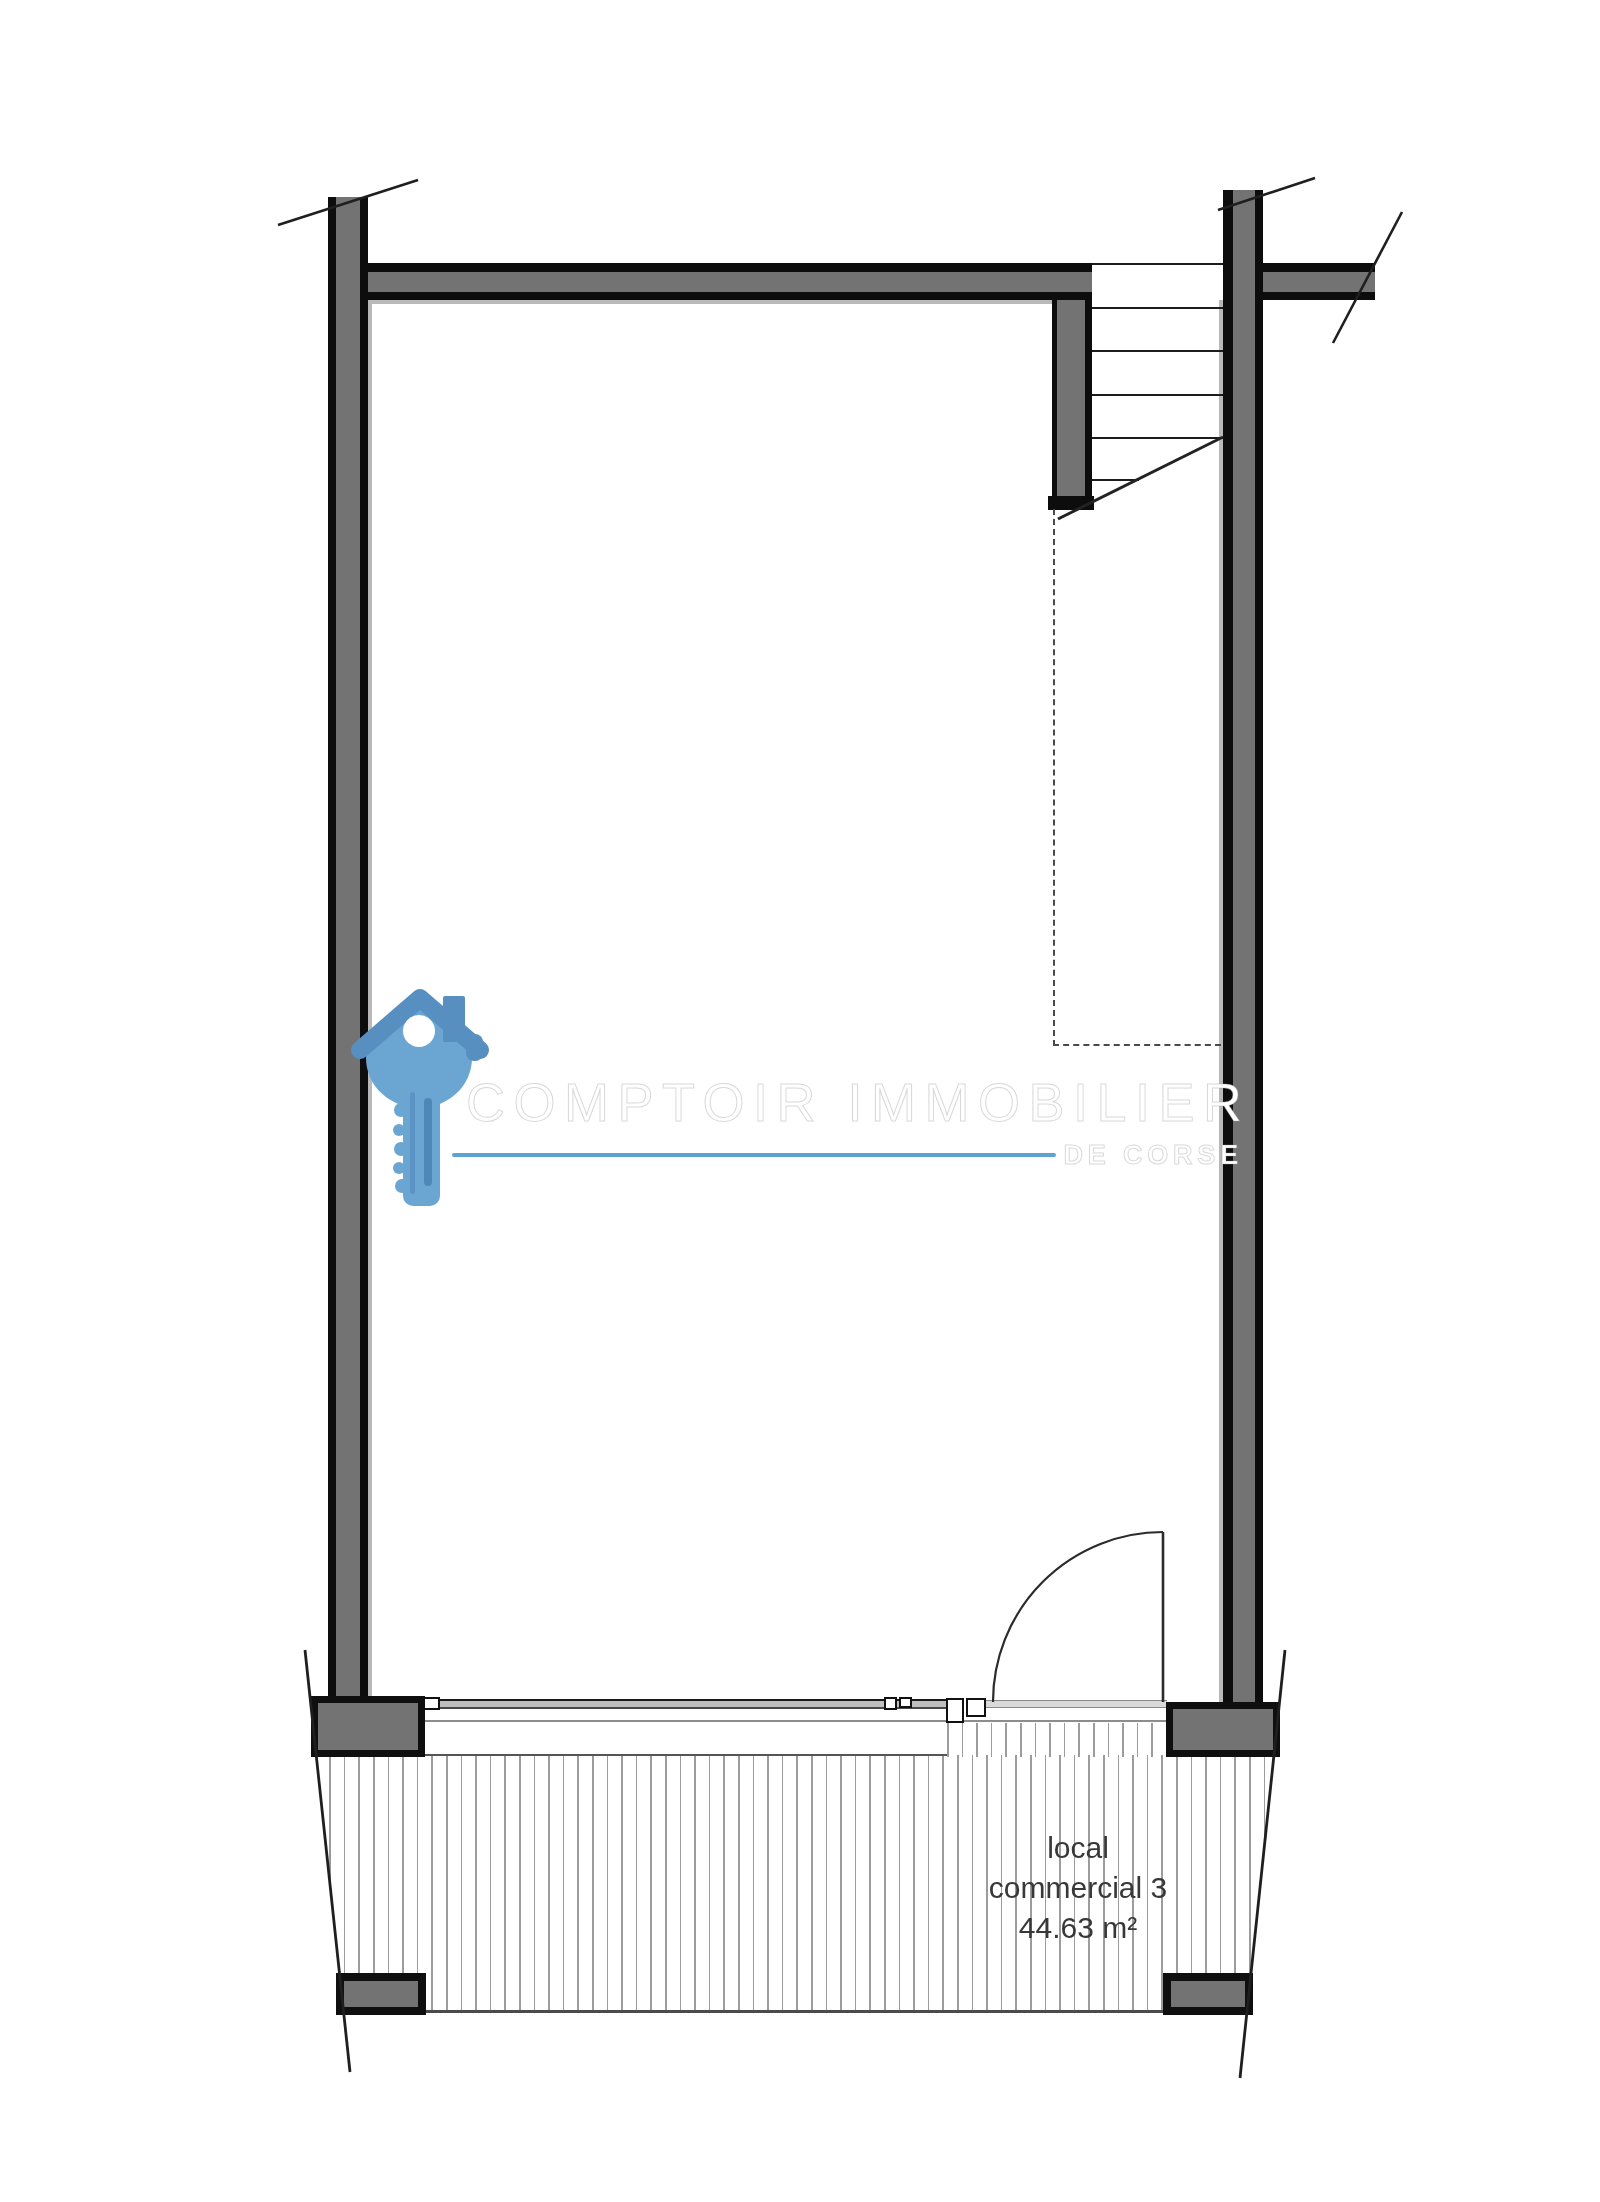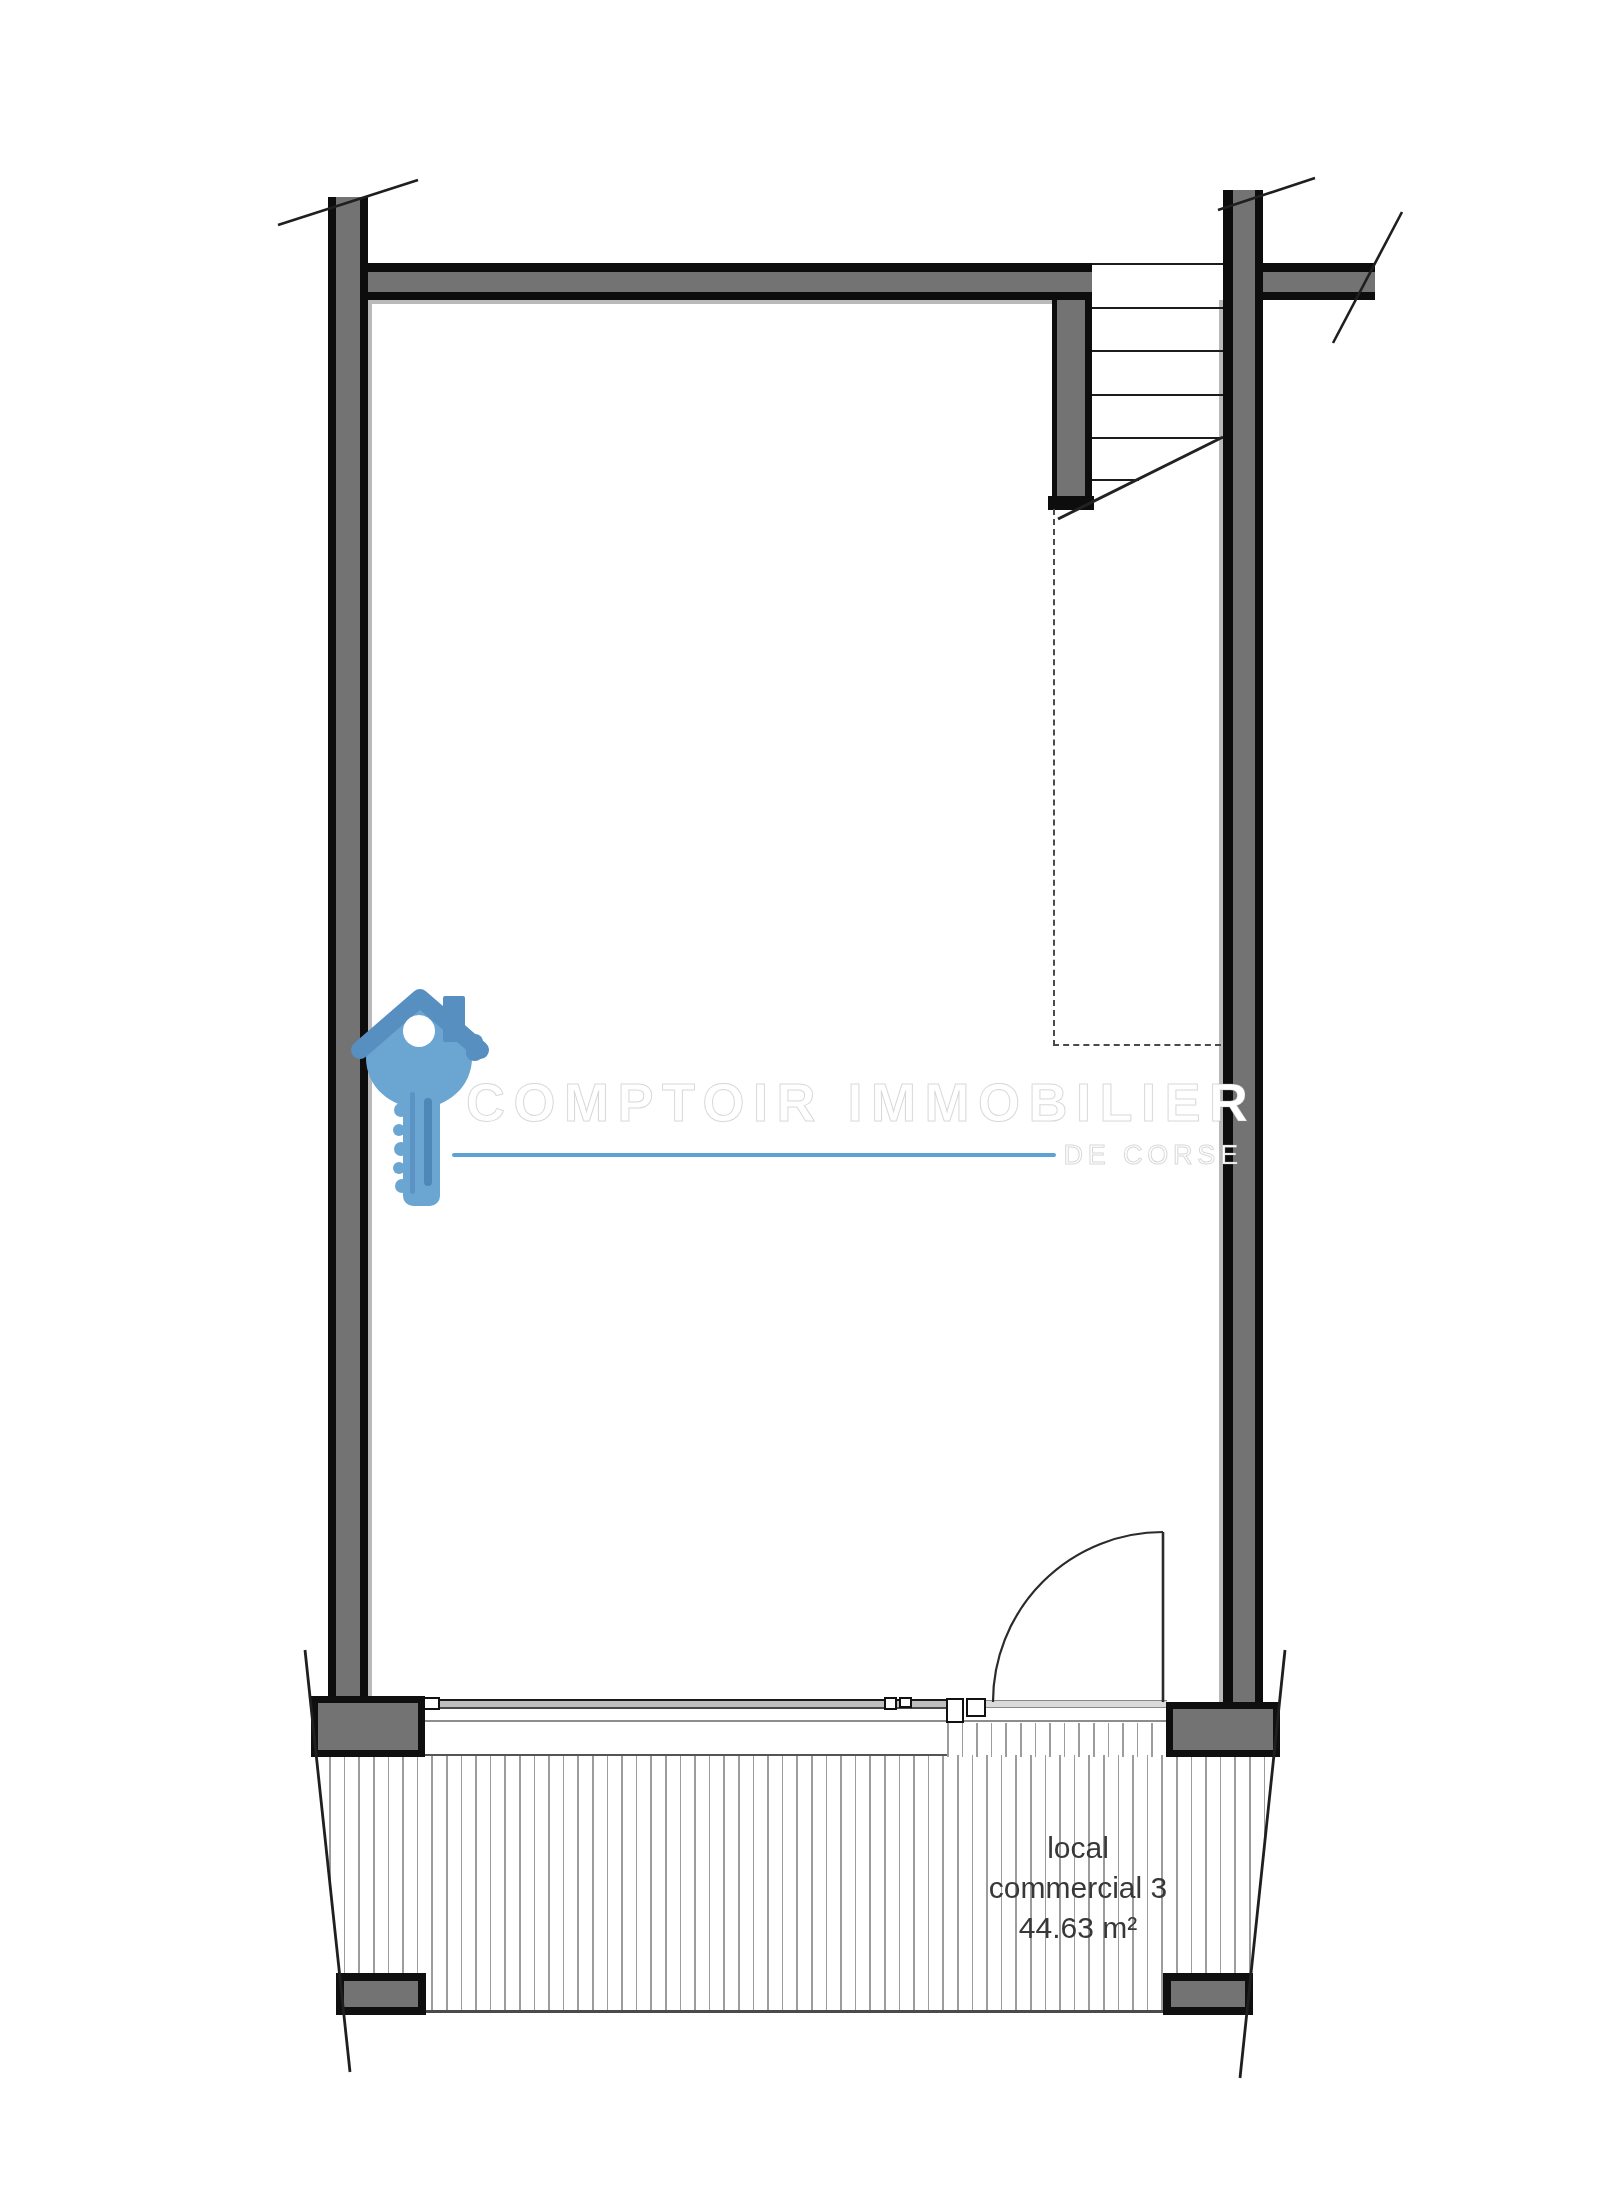--- a/index.html
+++ b/index.html
@@ -23,22 +23,22 @@
   .stub{background:#737373;border:8px solid #0f0f0f;}
   
   .hatch{background:repeating-linear-gradient(90deg,#9c9c9c 0px,#9c9c9c 1.6px,
           rgba(0,0,0,0) 1.6px,rgba(0,0,0,0) 14.6px);}
   
   .room-label{width:250px;text-align:center;font-size:30px;line-height:40px;
               color:#383838;white-space:nowrap;}
   .wm-text{color:#ffffff;white-space:nowrap;
            -webkit-text-stroke:1px rgba(150,150,150,0.33);
            text-shadow:0 0 1px rgba(150,150,150,0.22);}
-  .wm-1{font-size:54px;letter-spacing:8.5px;line-height:54px;font-weight:700;}
-  .wm-2{font-size:27px;letter-spacing:4.8px;line-height:27px;font-weight:400;
+  .wm-1{font-size:54px;letter-spacing:8.5px;line-height:54px;font-weight:400;}
+  .wm-2{font-size:27px;letter-spacing:4.8px;line-height:27px;font-weight:700;
         width:380px;text-align:right;}
   .wm-rule{background:#5da2d5;border-radius:2px;}
   svg{display:block;}
 </style>
 </head>
 <body>
 
 <div id="stage">
 
   <div class="abs hatch" style="left:300px;top:1722px;width:990px;height:292px;

